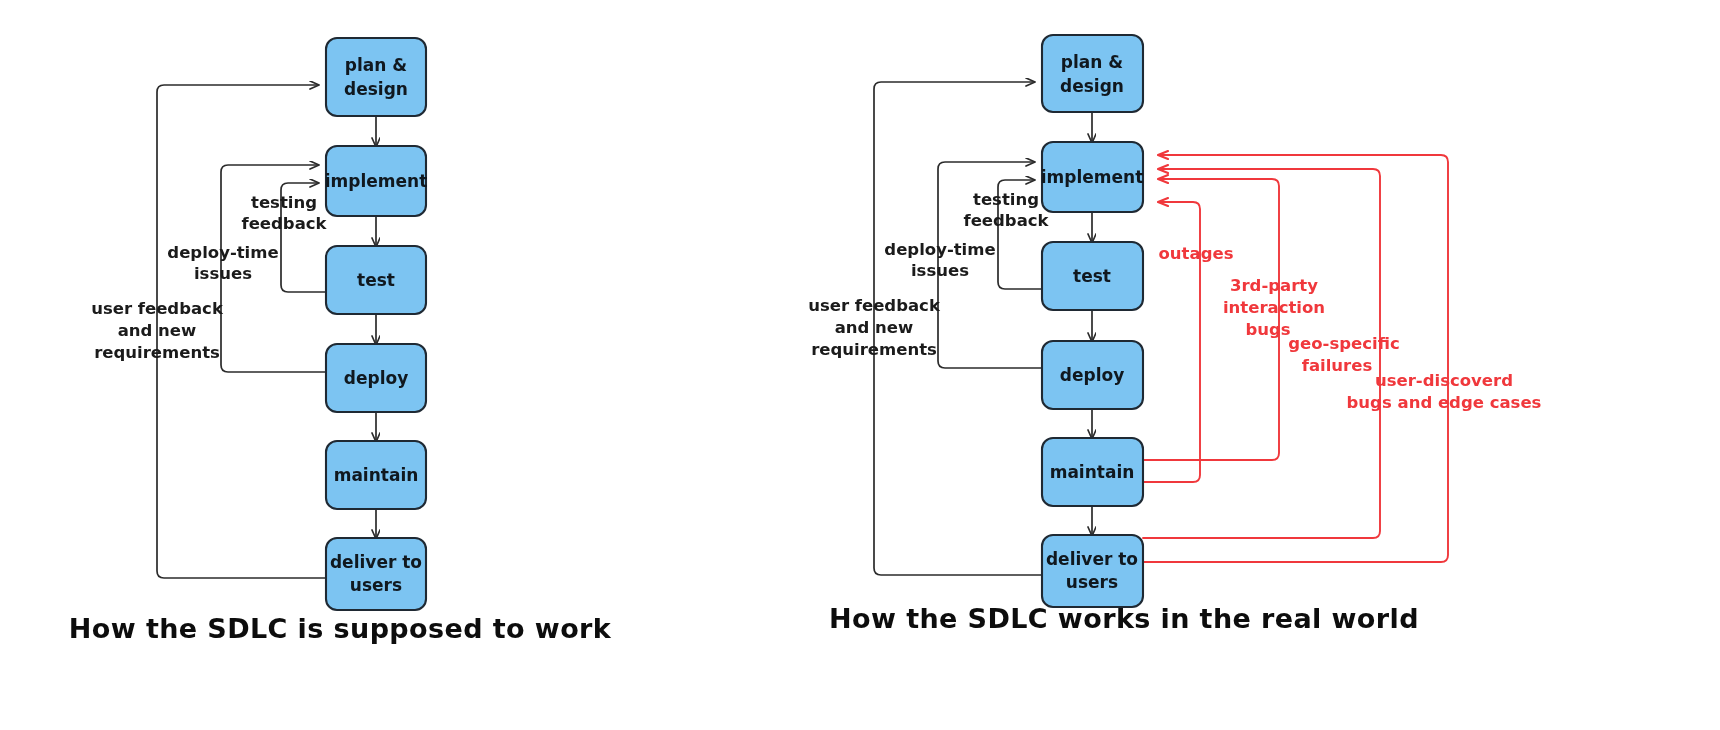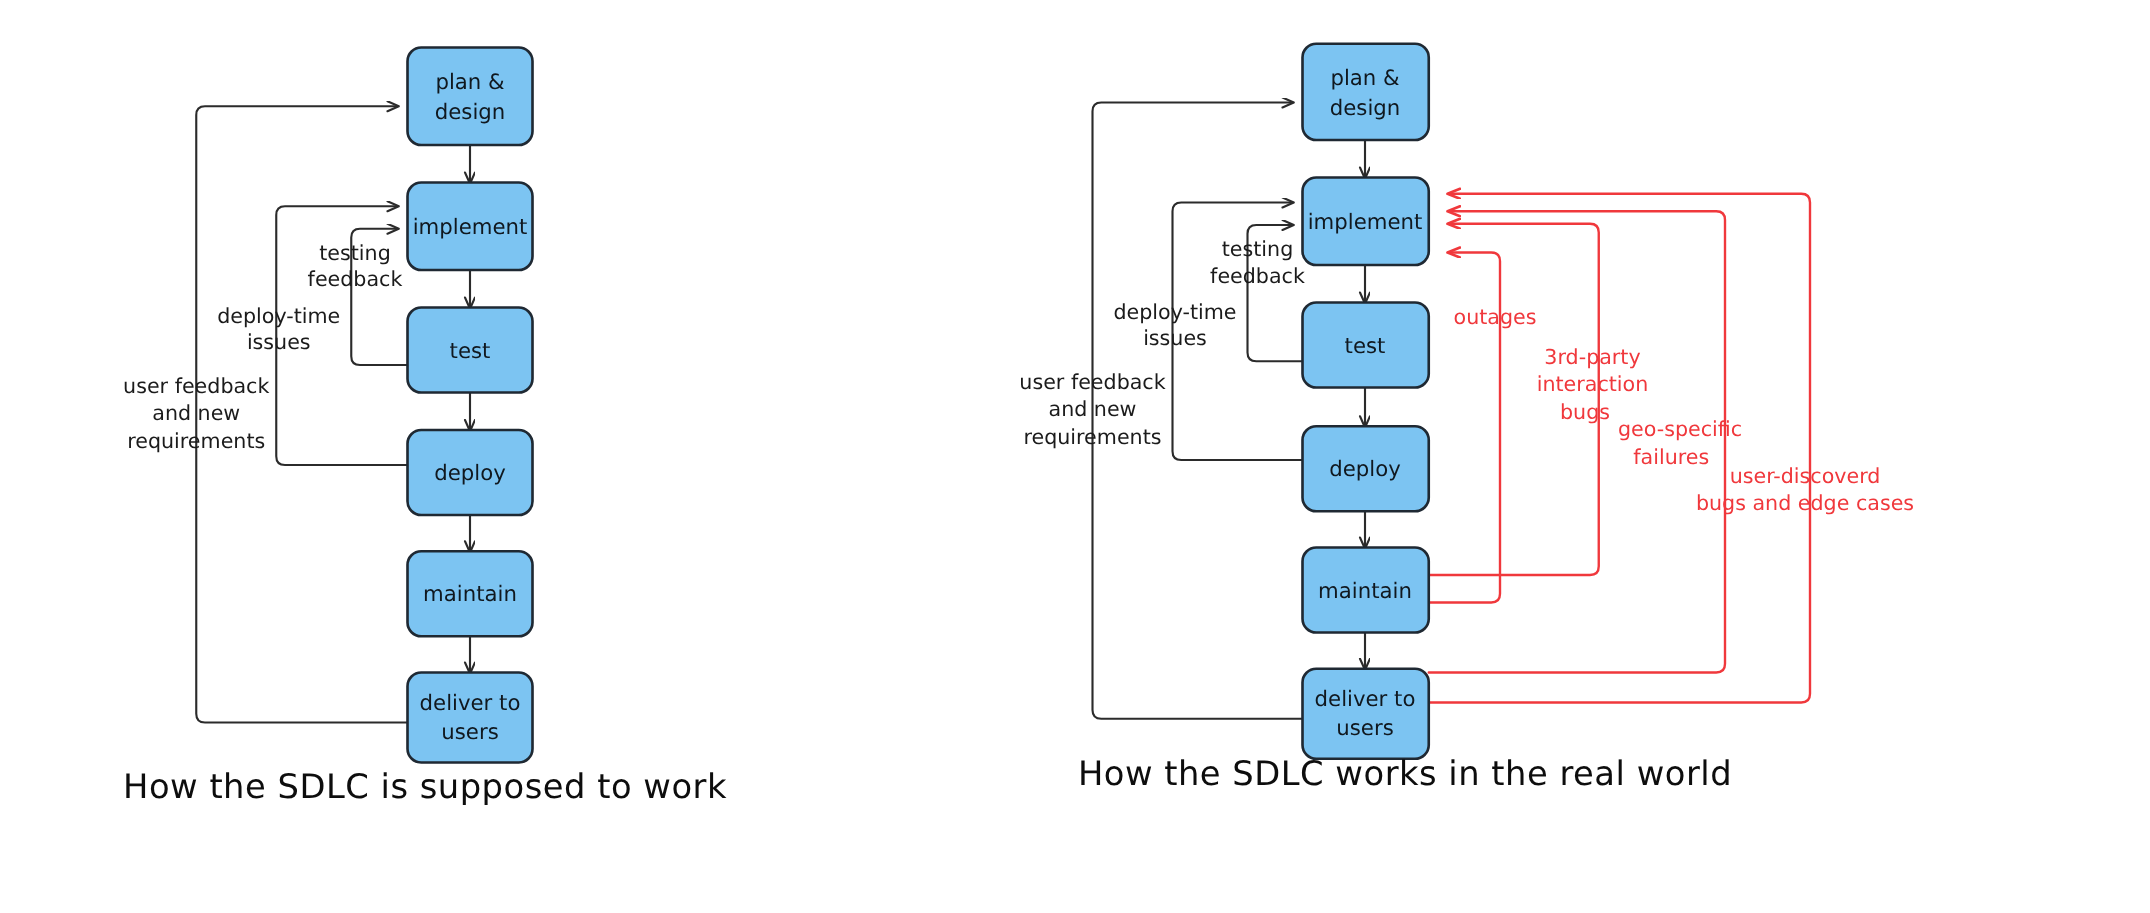--- a/index.html
+++ b/index.html
@@ -1,18 +1,18 @@
 <!DOCTYPE html>
 <html><head>
 <meta charset="utf-8">
 <style>
   html,body{margin:0;padding:0;background:#ffffff;}
   body{width:1720px;height:730px;overflow:hidden;
        font-family:"DejaVu Sans","Liberation Sans",sans-serif;}
-  .stage{position:relative;width:1720px;height:602px;}
+  .stage{position:relative;width:1720px;height:602px;font-weight:bold;}
   svg.canvas{position:absolute;left:0;top:0;width:1720px;height:730px;}
 
   .node-label{
     font-family:"DejaVu Sans","Liberation Sans",sans-serif;
     font-size:17px; fill:#10181f; text-anchor:middle;
   }
   .edge-label{
     font-family:"DejaVu Sans","Liberation Sans",sans-serif;
     font-size:16.5px; fill:#1b1b1b; text-anchor:middle;
   }

